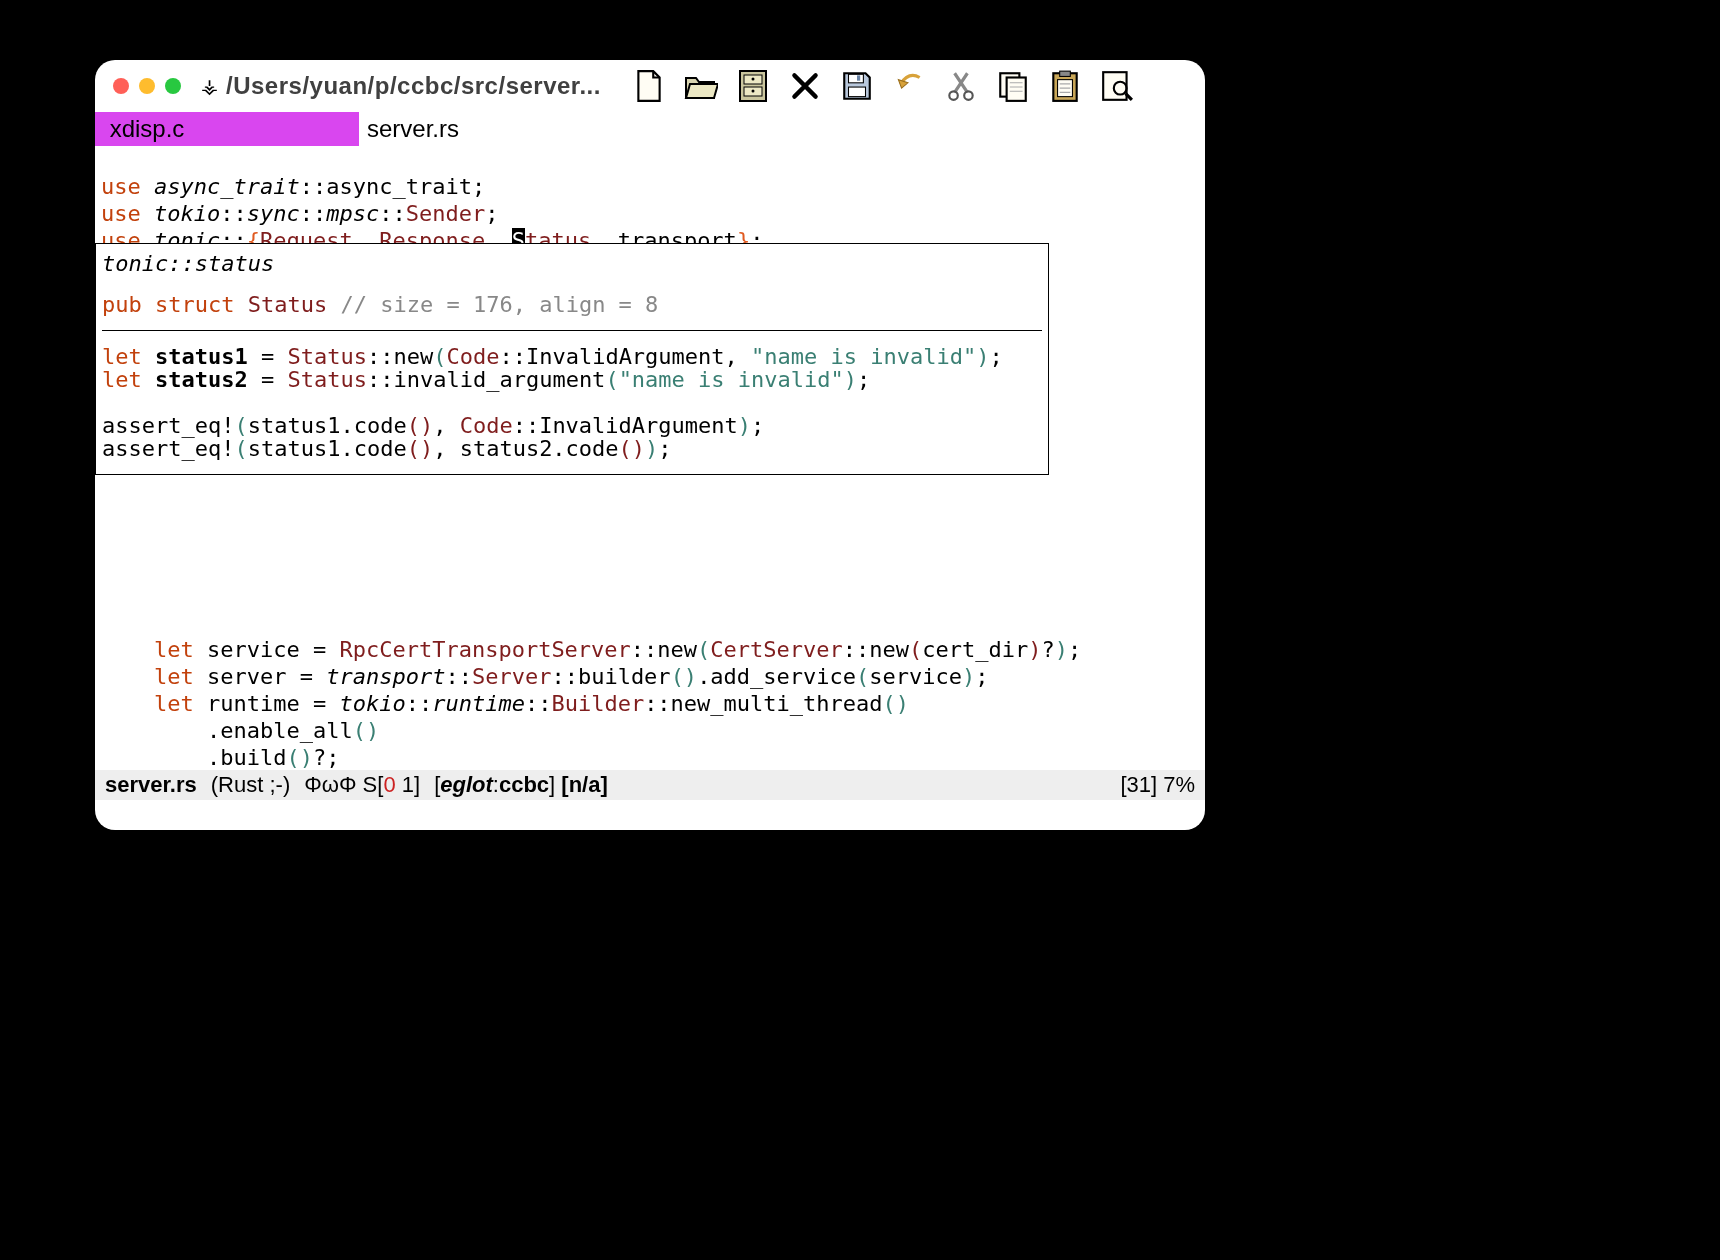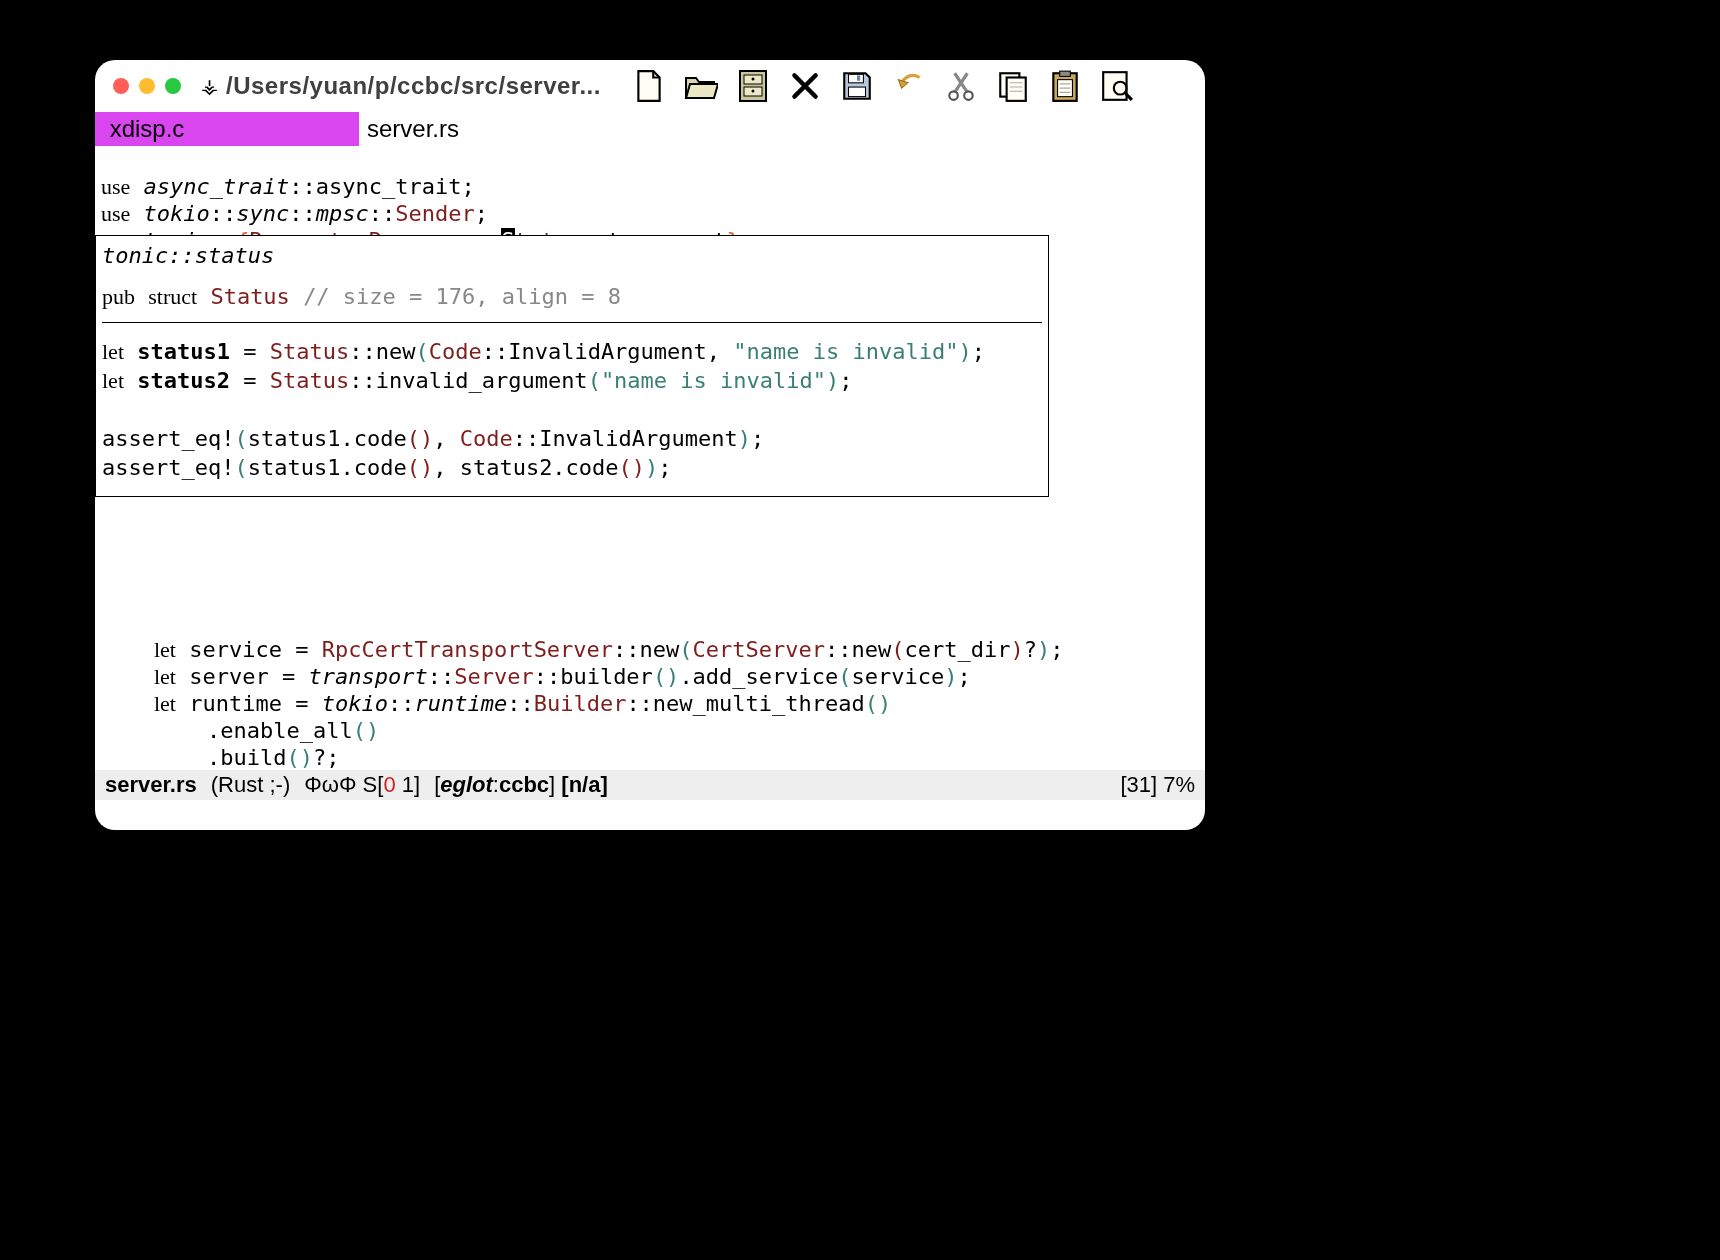--- a/index.html
+++ b/index.html
@@ -95,36 +95,36 @@
 
   
   .code {
     font-family: ui-monospace, "SF Mono", Menlo, Consolas, monospace;
     font-size: 22px;
     line-height: 27px;
     white-space: pre;
     padding-left: 6px;
     color:#000;
   }
-  .kw { color:#000000;font-family:Liberation Serif, serif; }         
+  .kw { color:#c2410c; }         
   .ital { font-style: italic; }
   .yellow { color:#7f1d1d; }     
   .teal { color:#3a7f73; }
   .grey { color:#888; }
   .brace { color:#e05a20; }      
   .cursor {
     background:#000;
     color:#fff;
   }
 
   
   .hoverdoc {
     position:absolute;
     left: 0px;
-    top: 175px;
+    top: 183px;
     width: 954px;
     border: 1px solid #000;
     background:#fff;
     padding: 6px 6px 14px 6px;
     box-sizing: border-box;
   }
   .hoverdoc .sig {
     font-family: ui-monospace,"SF Mono",Menlo,Consolas,monospace;
     font-size:22px;
     line-height:27px;
@@ -140,21 +140,21 @@
     font-size:24px;
     line-height:34px;
     color:#000;
   }
   .doc-prose .mono-inline {
     font-family: ui-monospace,"SF Mono",Menlo,Consolas,monospace;
   }
   .doc-code {
     font-family: ui-monospace,"SF Mono",Menlo,Consolas,monospace;
     font-size:22px;
-    line-height:29px;
+    line-height:23px;
     white-space:pre;
   }
   .doc-code .bold { font-weight:700; }
 
   
   .lower-code {
     position:absolute;
     left:6px;
     top: 576px;
     font-family: ui-monospace,"SF Mono",Menlo,Consolas,monospace;

